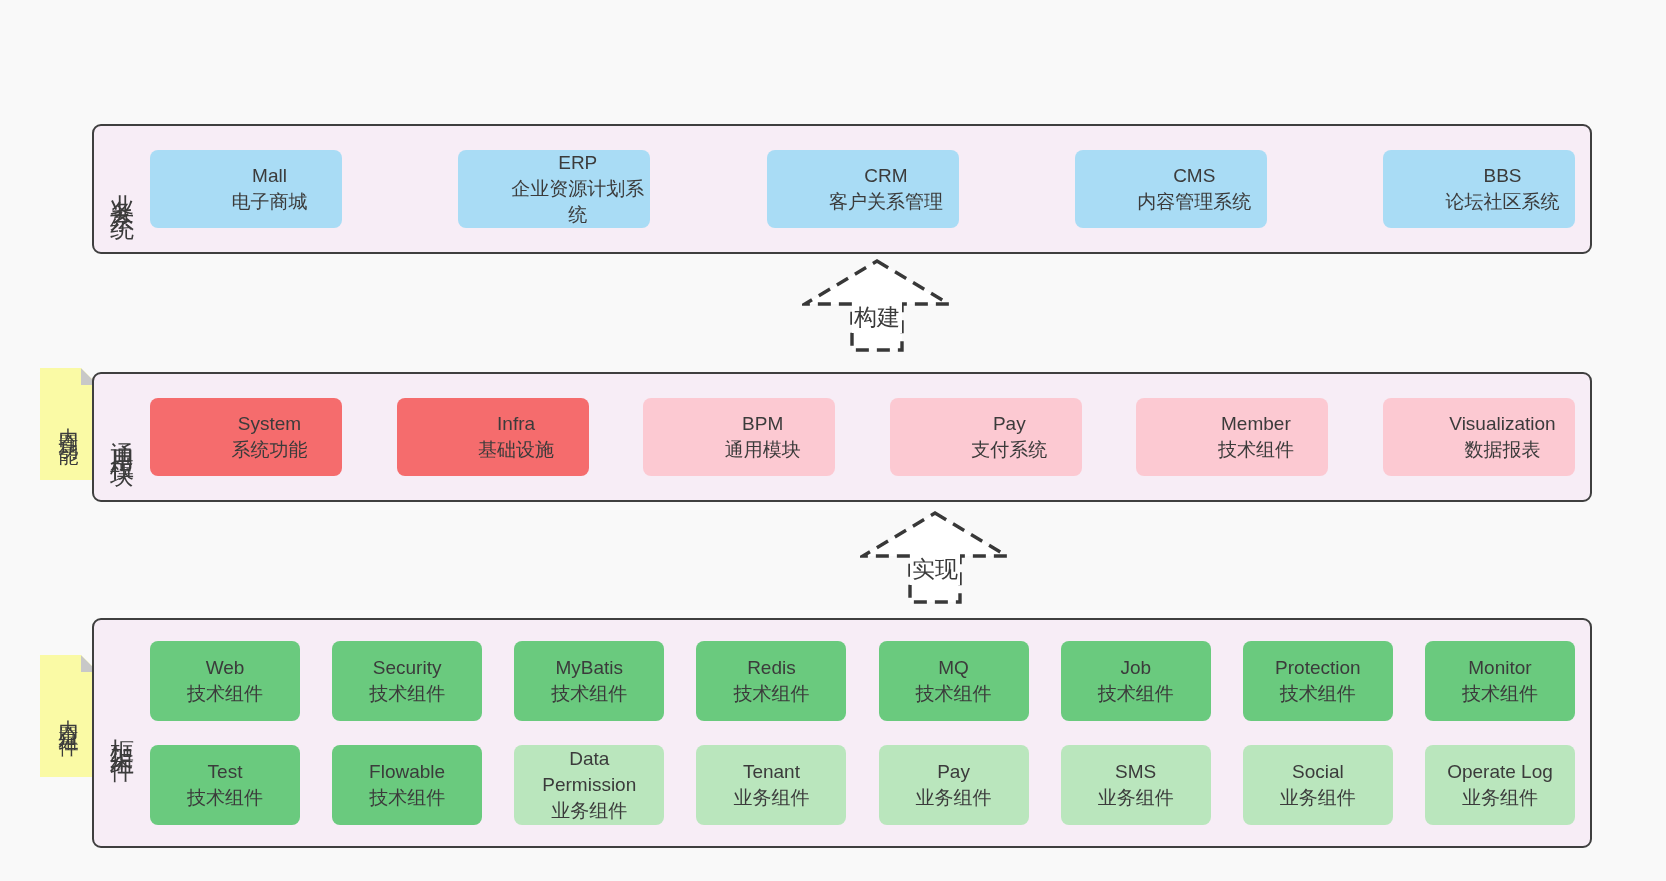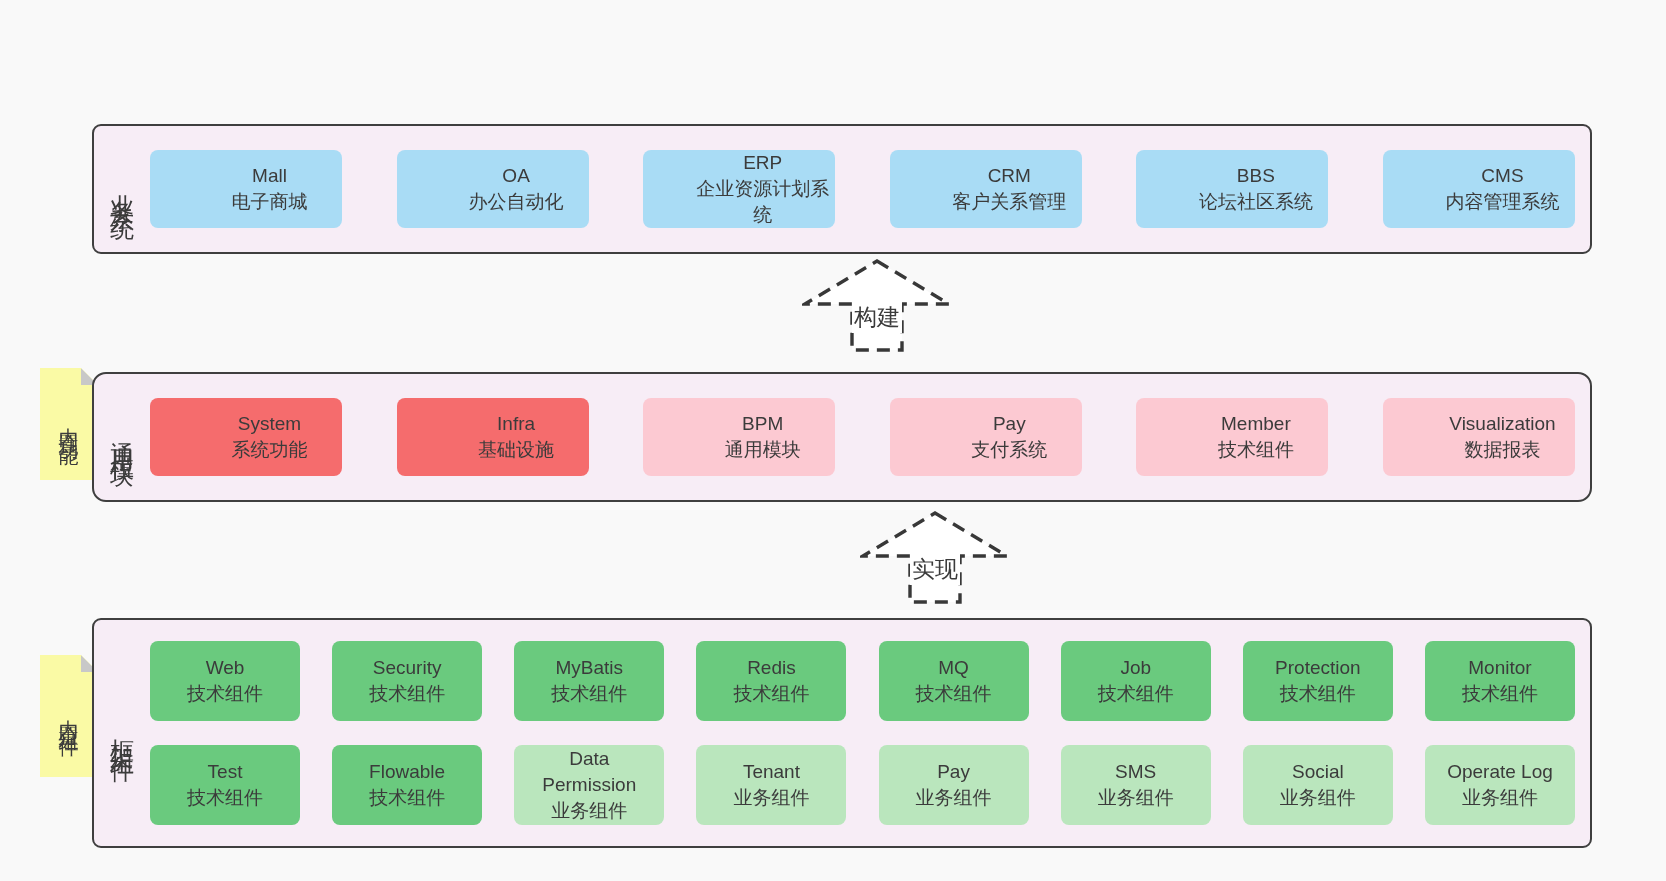--- a/index.html
+++ b/index.html
@@ -14,21 +14,21 @@
 
   
   .panel{
     position:absolute;left:92px;width:1500px;
     background:var(--panelBg,#f7edf6);
     border:2px solid var(--panelBorder,#3f3f3f);
     border-radius:9px;box-sizing:border-box;
     display:flex;align-items:stretch;z-index:2;
   }
   #panel-business{top:124px;height:130px;}
-  #panel-modules{top:372px;height:130px;border-radius:14px;}
+  #panel-modules{top:372px;height:130px;}
   #panel-components{top:618px;height:230px;}
 
   .vlabel{
     width:56px;flex:0 0 56px;
     display:flex;align-items:center;justify-content:center;
   }
   .vlabel span{
     writing-mode:vertical-rl;text-orientation:upright;
     font-size:24px;letter-spacing:7px;line-height:1;
     color:var(--text,#3b3b3b);
@@ -110,38 +110,34 @@
   <div class="panel" id="panel-business">
     <div class="vlabel">
       <span>业务系统</span>
     </div>
     <div class="panel-content">
       <div class="box w6 blue">
         <div class="en">Mall</div>
         <div class="zh">电子商城</div>
       </div>
       <div class="box w6 blue">
-        <div class="en">OA</div>
-        <div class="zh">办公自动化</div>
-      </div>
-      <div class="box w6 blue">
         <div class="en">ERP</div>
         <div class="zh">企业资源计划系统</div>
       </div>
       <div class="box w6 blue">
         <div class="en">CRM</div>
         <div class="zh">客户关系管理</div>
       </div>
       <div class="box w6 blue">
+        <div class="en">CMS</div>
+        <div class="zh">内容管理系统</div>
+      </div>
+      <div class="box w6 blue">
         <div class="en">BBS</div>
         <div class="zh">论坛社区系统</div>
-      </div>
-      <div class="box w6 blue">
-        <div class="en">CMS</div>
-        <div class="zh">内容管理系统</div>
       </div>
     </div>
   </div>
 
   <div class="arrow" id="arrow-build">
     <svg width="150" height="95" viewBox="0 0 150 95">
       <polygon points="75,3 147,46 100,46 100,92 50,92 50,46 3,46"></polygon>
     </svg>
     <span class="arrow-label">构建</span>
   </div>

